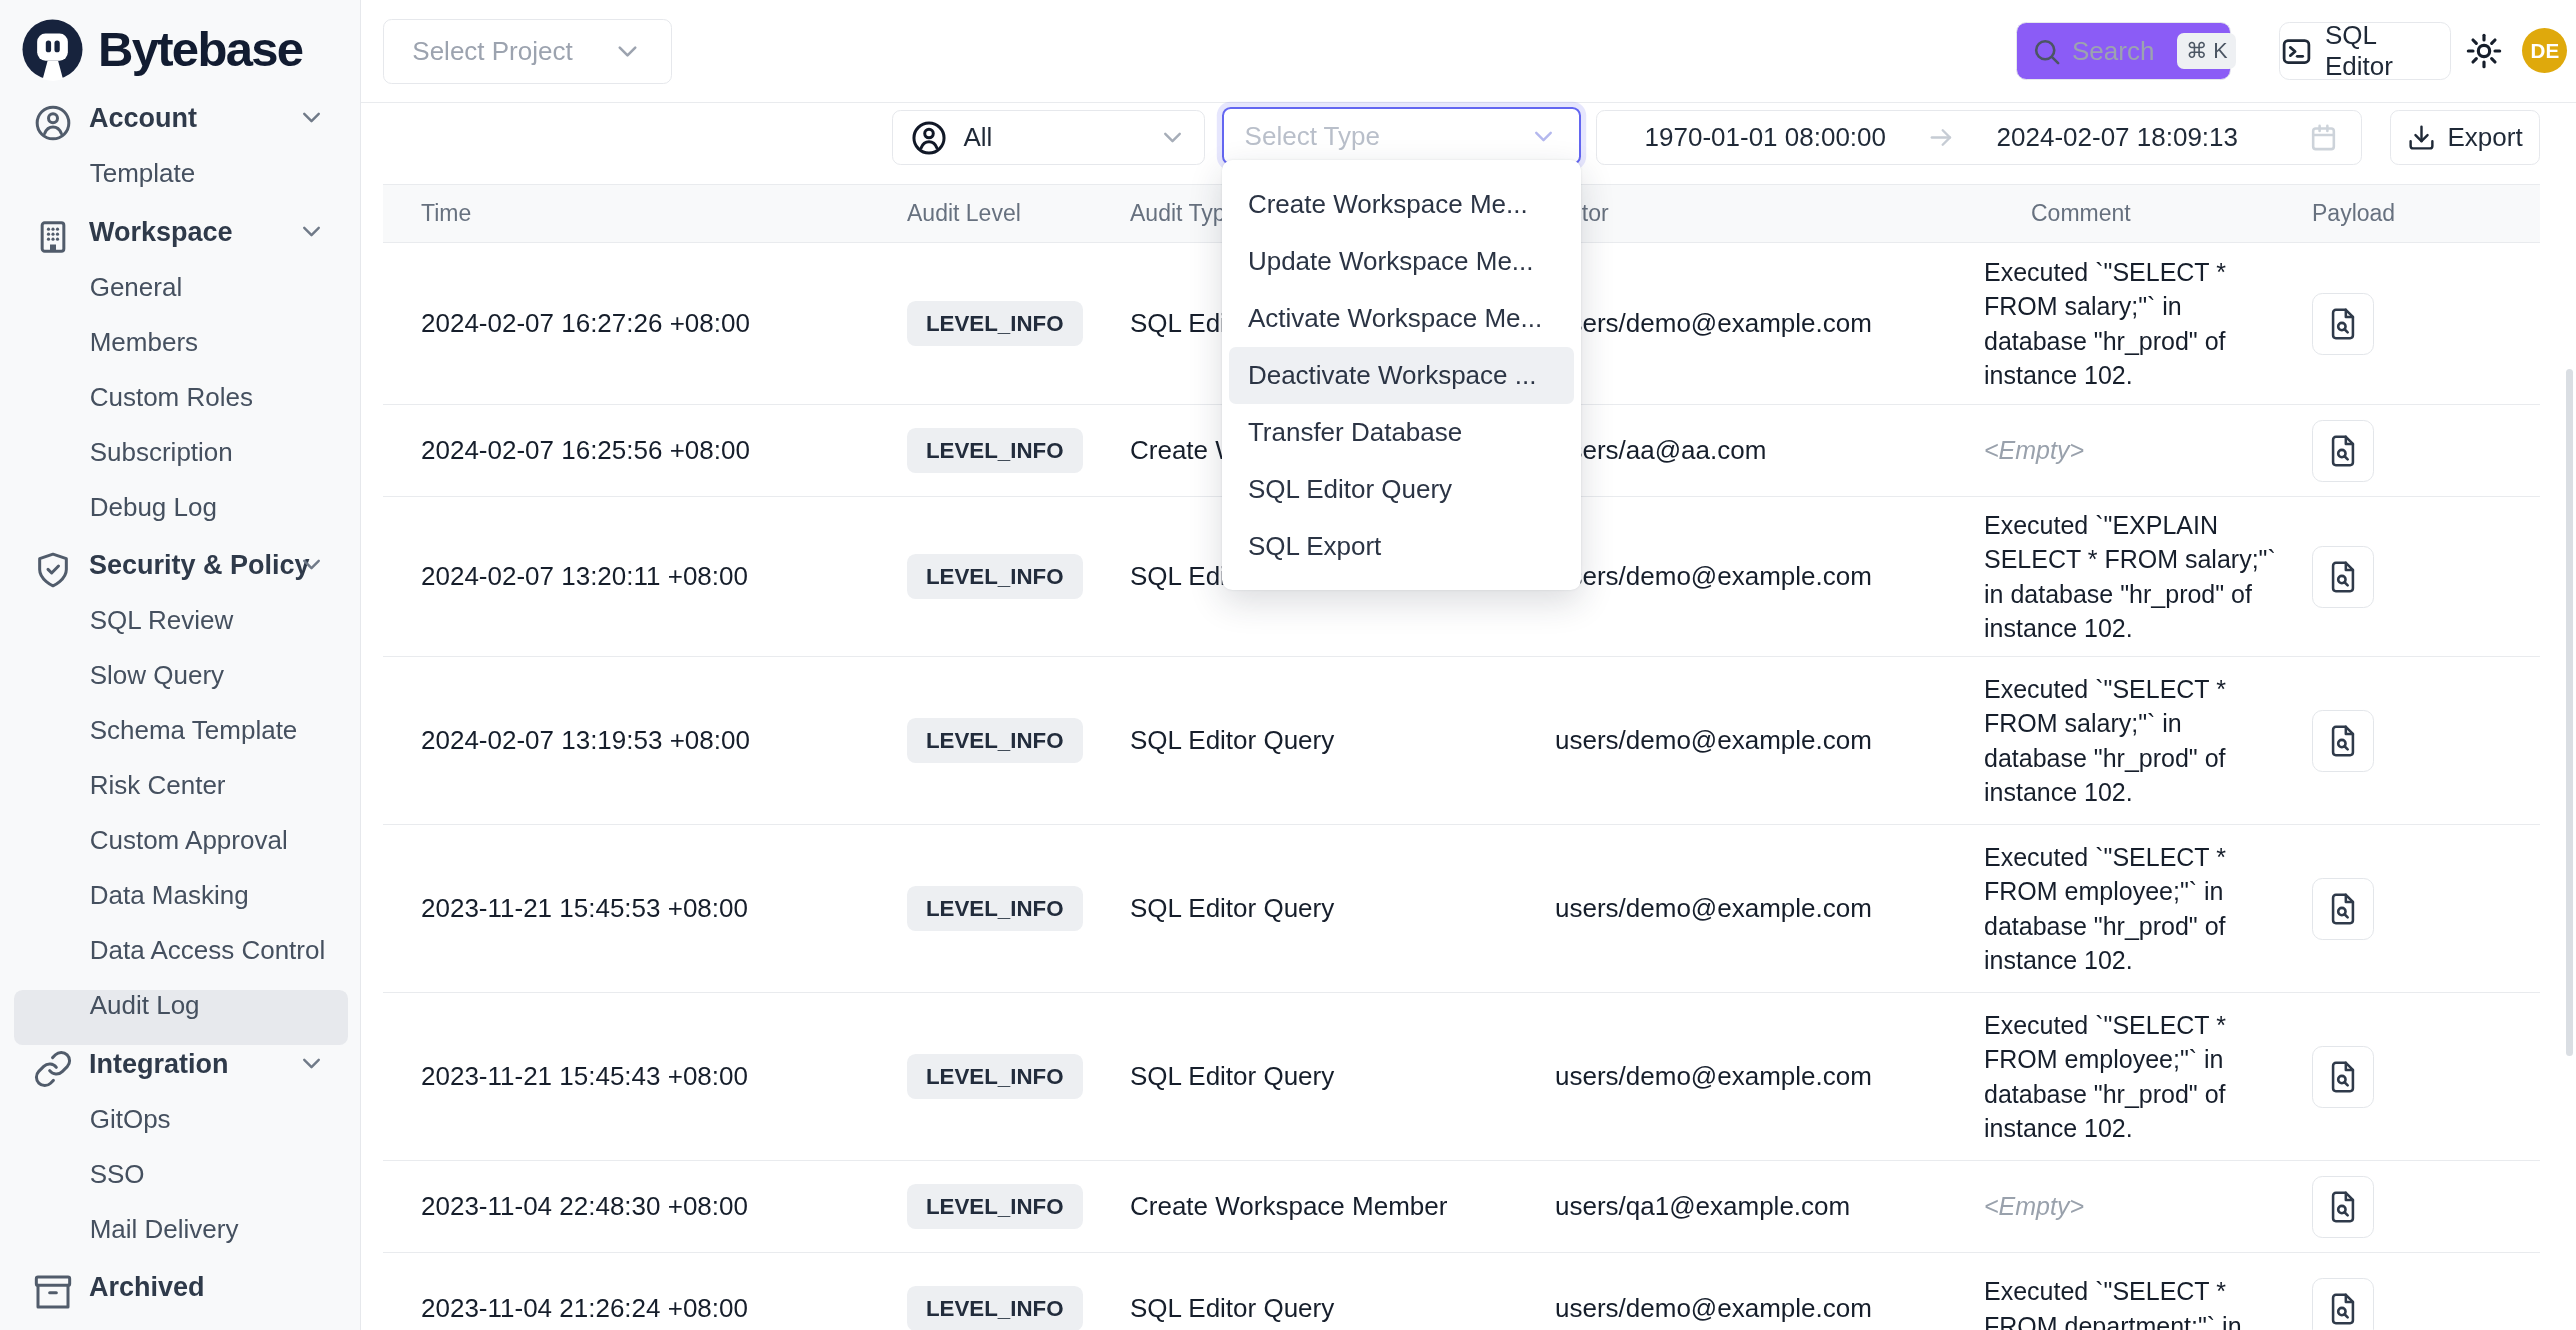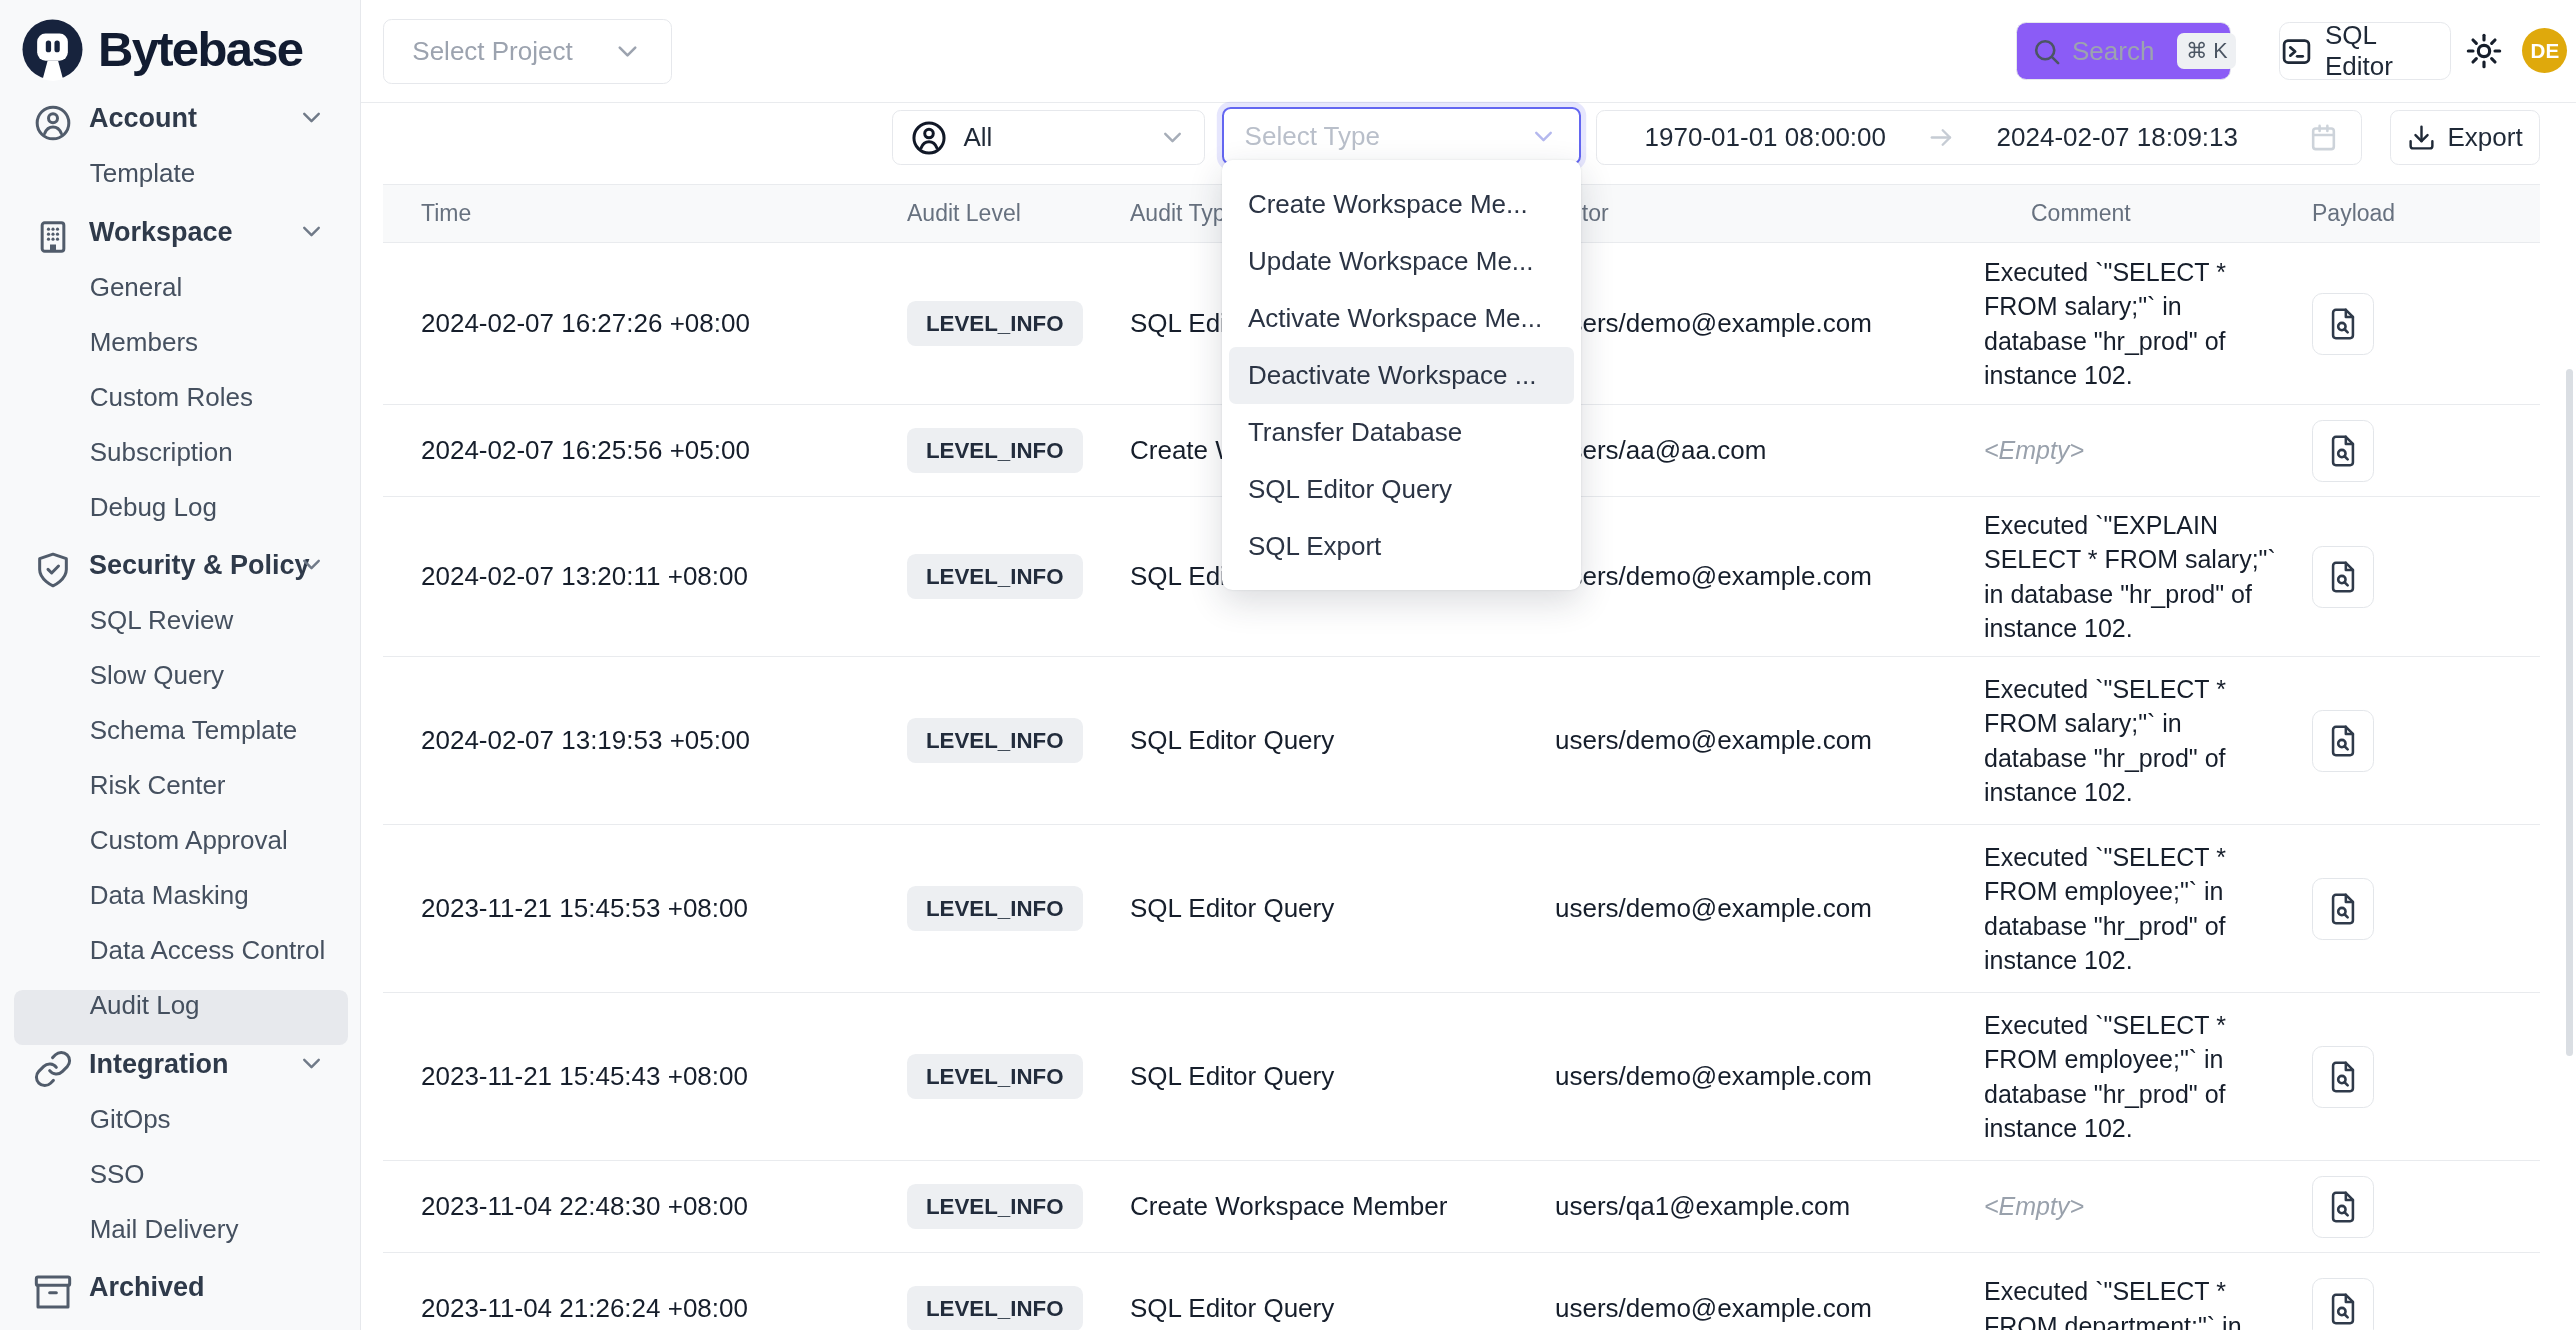--- a/index.html
+++ b/index.html
@@ -381,21 +381,21 @@
                 <path d="M14 2H7a2 2 0 0 0-2 2v16a2 2 0 0 0 2 2h10a2 2 0 0 0 2-2V7z"></path>
                 <polyline points="14 2 14 7 19 7"></polyline>
                 <circle cx="11.2" cy="13.8" r="2.6"></circle>
                 <line x1="13.1" y1="15.7" x2="15.3" y2="17.9"></line>
               </svg>
             </span>
           </button>
         </div>
       </div>
       <div class="trow" style="height: 92px;">
-        <div class="td col-time"><span>2024-02-07 16:25:56 +05:00</span></div>
+        <div class="td col-time"><span>2024-02-07 16:25:56 +08:00</span></div>
         <div class="td col-level"><span class="badge">LEVEL_INFO</span></div>
         <div class="td col-type"><span>Create Workspace Member</span></div>
         <div class="td col-actor"><span>users/aa@aa.com</span></div>
         <div class="td col-comment">
           <div class="ctext empty">&lt;Empty&gt;</div>
         </div>
         <div class="td col-payload">
           <button class="pbtn">
             <span class="picon">
               <svg viewBox="0 0 24 24" fill="none" stroke="currentColor" stroke-width="1.8" stroke-linecap="round" stroke-linejoin="round">
@@ -423,21 +423,21 @@
                 <path d="M14 2H7a2 2 0 0 0-2 2v16a2 2 0 0 0 2 2h10a2 2 0 0 0 2-2V7z"></path>
                 <polyline points="14 2 14 7 19 7"></polyline>
                 <circle cx="11.2" cy="13.8" r="2.6"></circle>
                 <line x1="13.1" y1="15.7" x2="15.3" y2="17.9"></line>
               </svg>
             </span>
           </button>
         </div>
       </div>
       <div class="trow" style="height: 168px;">
-        <div class="td col-time"><span>2024-02-07 13:19:53 +05:00</span></div>
+        <div class="td col-time"><span>2024-02-07 13:19:53 +08:00</span></div>
         <div class="td col-level"><span class="badge">LEVEL_INFO</span></div>
         <div class="td col-type"><span>SQL Editor Query</span></div>
         <div class="td col-actor"><span>users/demo@example.com</span></div>
         <div class="td col-comment">
           <div class="ctext">Executed `"SELECT * FROM salary;"` in database "hr_prod" of instance 102.</div>
         </div>
         <div class="td col-payload">
           <button class="pbtn">
             <span class="picon">
               <svg viewBox="0 0 24 24" fill="none" stroke="currentColor" stroke-width="1.8" stroke-linecap="round" stroke-linejoin="round">

